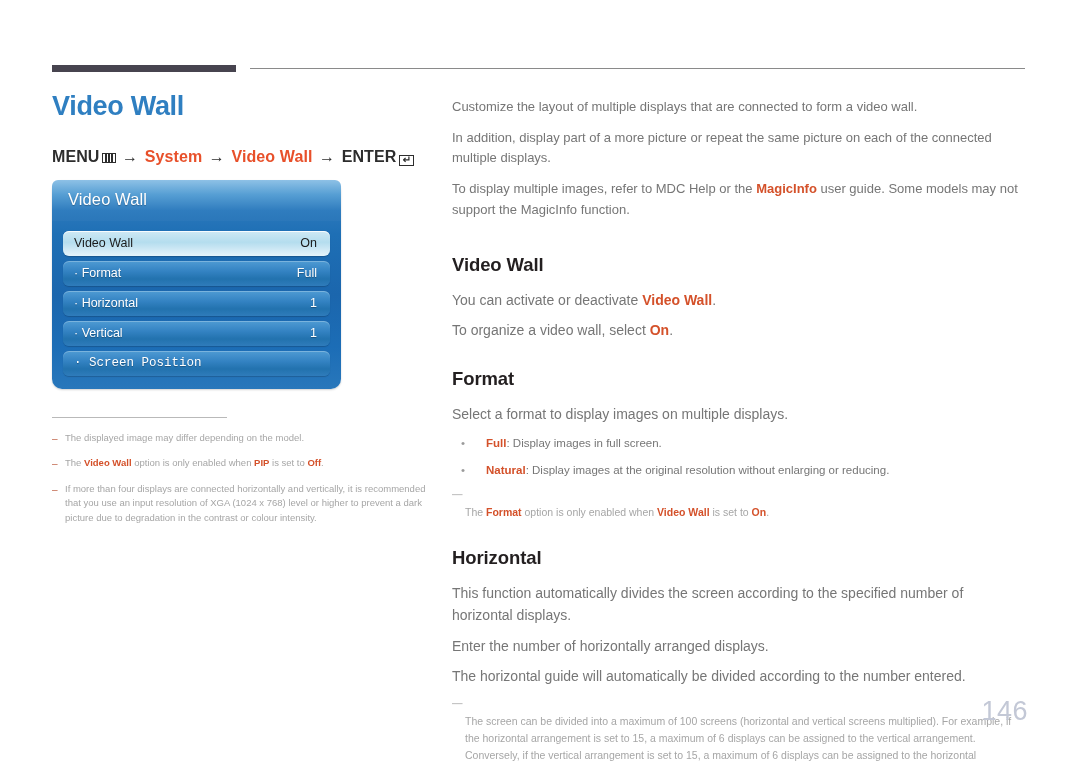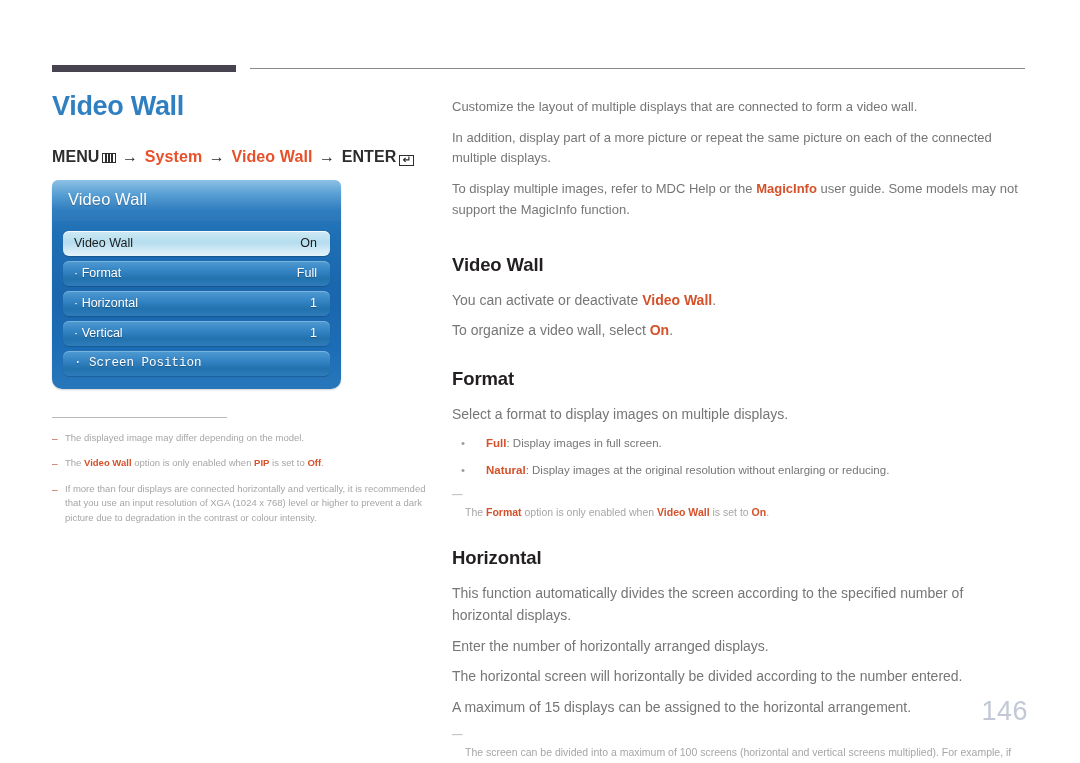--- a/index.html
+++ b/index.html
@@ -318,22 +318,21 @@
         <span class="bullet-dot">•</span>
         <span class="bullet-text"><span class="accent-b">Natural</span>: Display images at the original resolution without enlarging or reducing.</span>
       </div>
       <div class="r-note">
         <span class="r-note-dash">—</span>
         <span class="r-note-body">The <span class="accent-b">Format</span> option is only enabled when <span class="accent-b">Video Wall</span> is set to <span class="accent-b">On</span>.</span>
       </div>
       <div class="sec-head">Horizontal</div>
       <div class="r-line">This function automatically divides the screen according to the specified number of horizontal displays.</div>
       <div class="r-line">Enter the number of horizontally arranged displays.</div>
-      <div class="r-line">The horizontal screen will horizontally be divided according to the number entered.</div>
-      <div class="r-line">A maximum of 15 displays can be assigned to the horizontal arrangement.</div>
+      <div class="r-line">The horizontal guide will automatically be divided according to the number entered.</div>
       <div class="r-note">
         <span class="r-note-dash">—</span>
         <span class="r-note-body">The screen can be divided into a maximum of 100 screens (horizontal and vertical screens multiplied). For example, if the horizontal arrangement is set to 15, a maximum of 6 displays can be assigned to the vertical arrangement. Conversely, if the vertical arrangement is set to 15, a maximum of 6 displays can be assigned to the horizontal arrangement.</span>
       </div>
       <div class="r-note">
         <span class="r-note-dash">—</span>
         <span class="r-note-body">The <span class="accent-b">Horizontal</span> option is only enabled when <span class="accent-b">Video Wall</span> is set to <span class="accent-b">On</span>.</span>
       </div>
     </div>
 </div>

